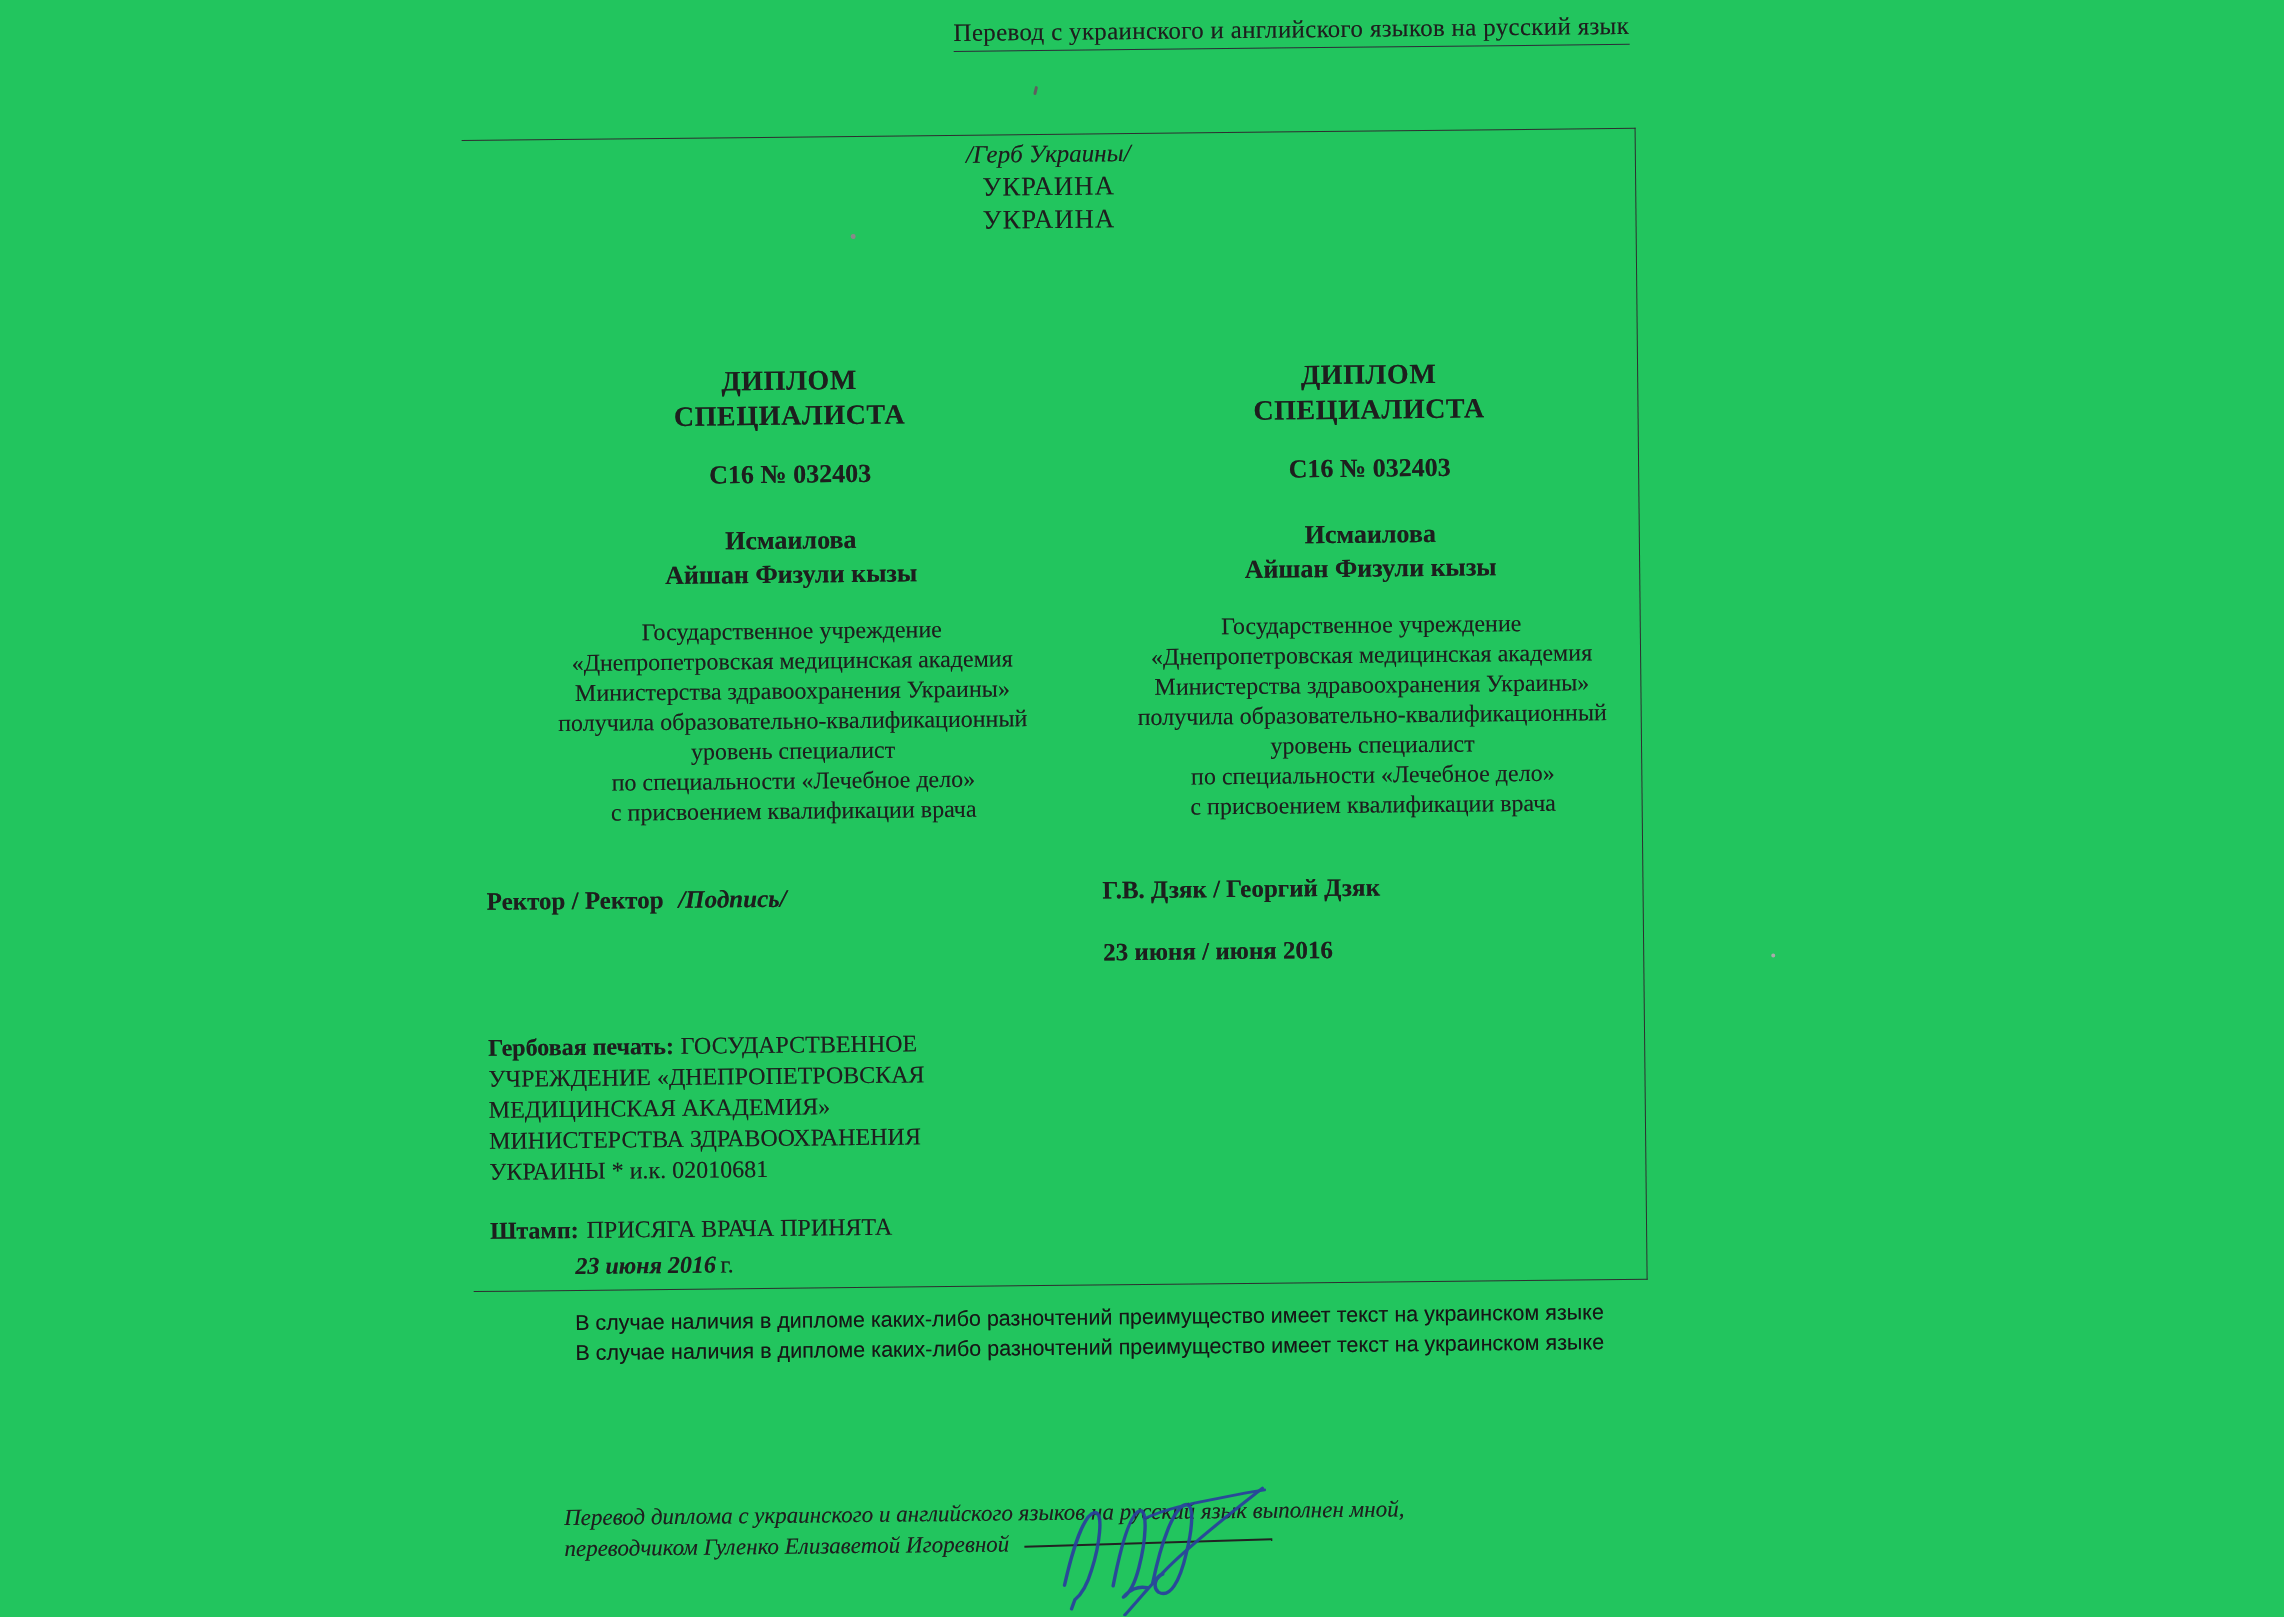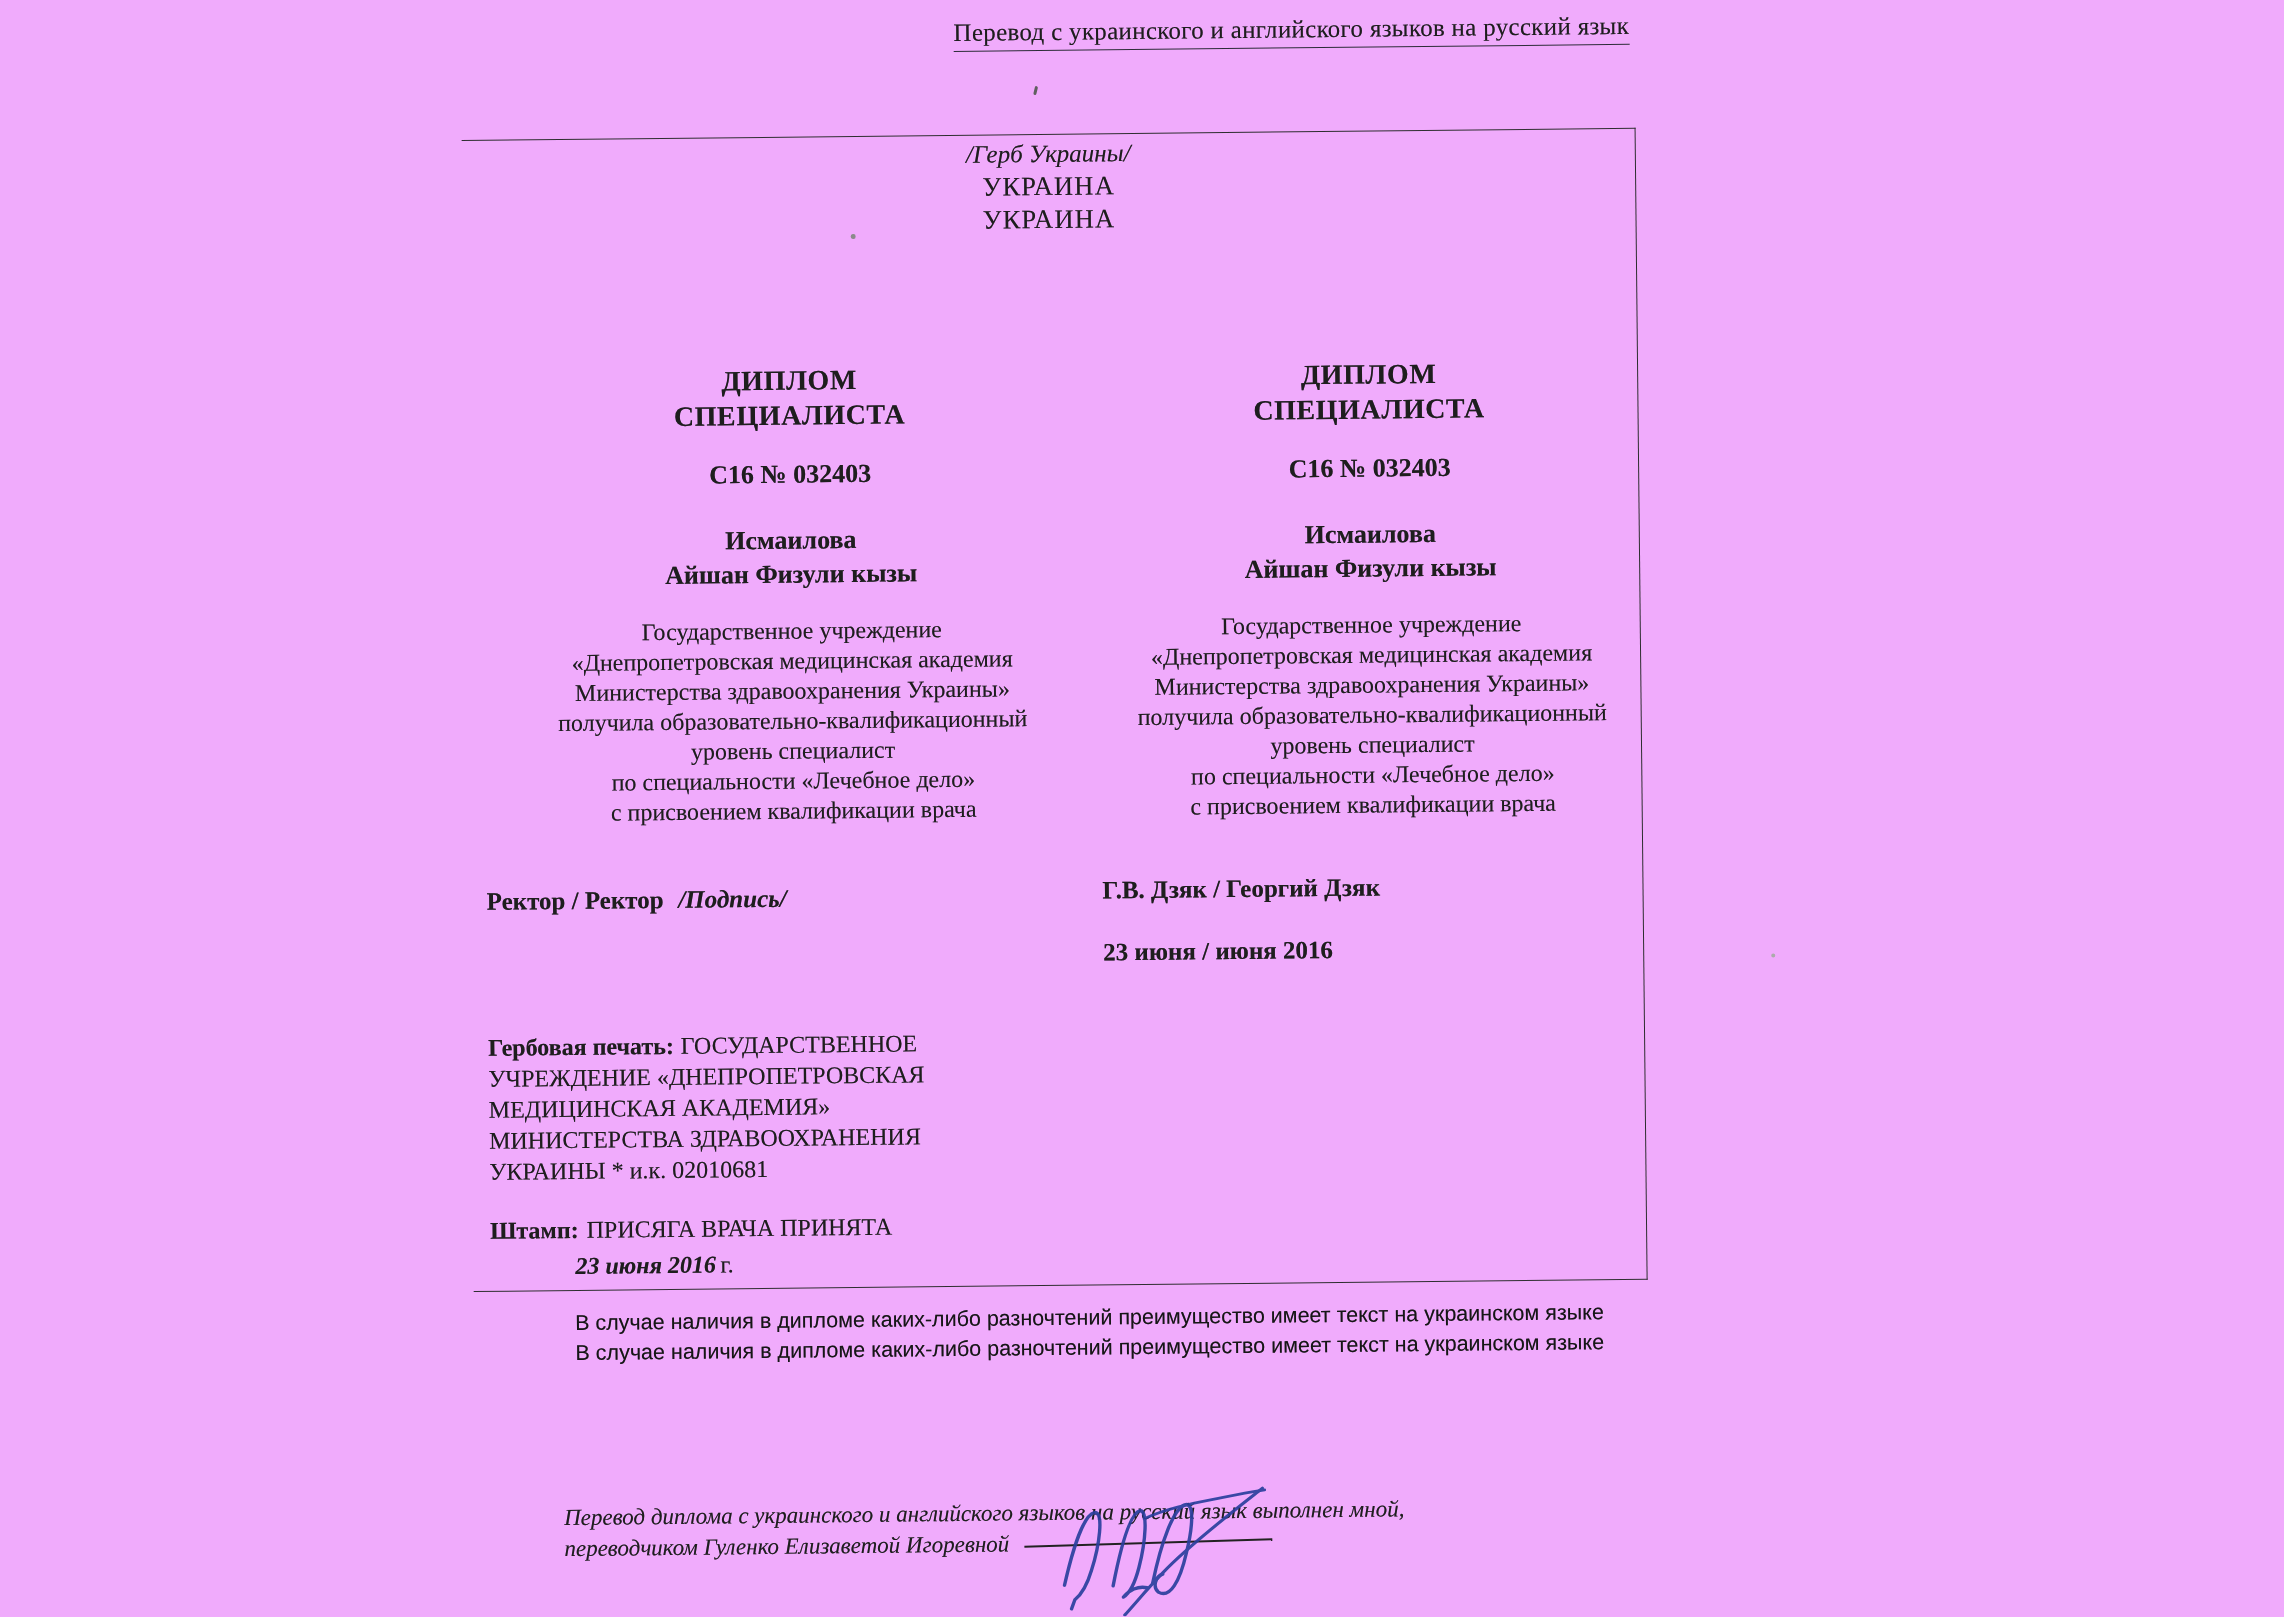--- a/index.html
+++ b/index.html
@@ -1,18 +1,18 @@
 <!DOCTYPE html>
 <html style="font-size:9px"><head>
 <meta charset="utf-8">
 <style>
   html,body{margin:0;padding:0;background:#d8d8d4;}
   .page{
     position:relative;width:2284px;height:1617px;overflow:hidden;
-    background:#f0abfc;
+    background:#22c55e;
     font-family:"Liberation Serif","DejaVu Serif",serif;
     color:#1e1e1e;
   }
   .sheet{position:absolute;inset:0;transform:rotate(-0.6deg);transform-origin:50% 52%;}
   .abs{position:absolute;}
   .serif{font-family:"Liberation Serif","DejaVu Serif",serif;}
   .sans{font-family:"Liberation Sans","DejaVu Sans",sans-serif;}
   .b{font-weight:bold;}
   .i{font-style:italic;}
   .c{text-align:center;}

